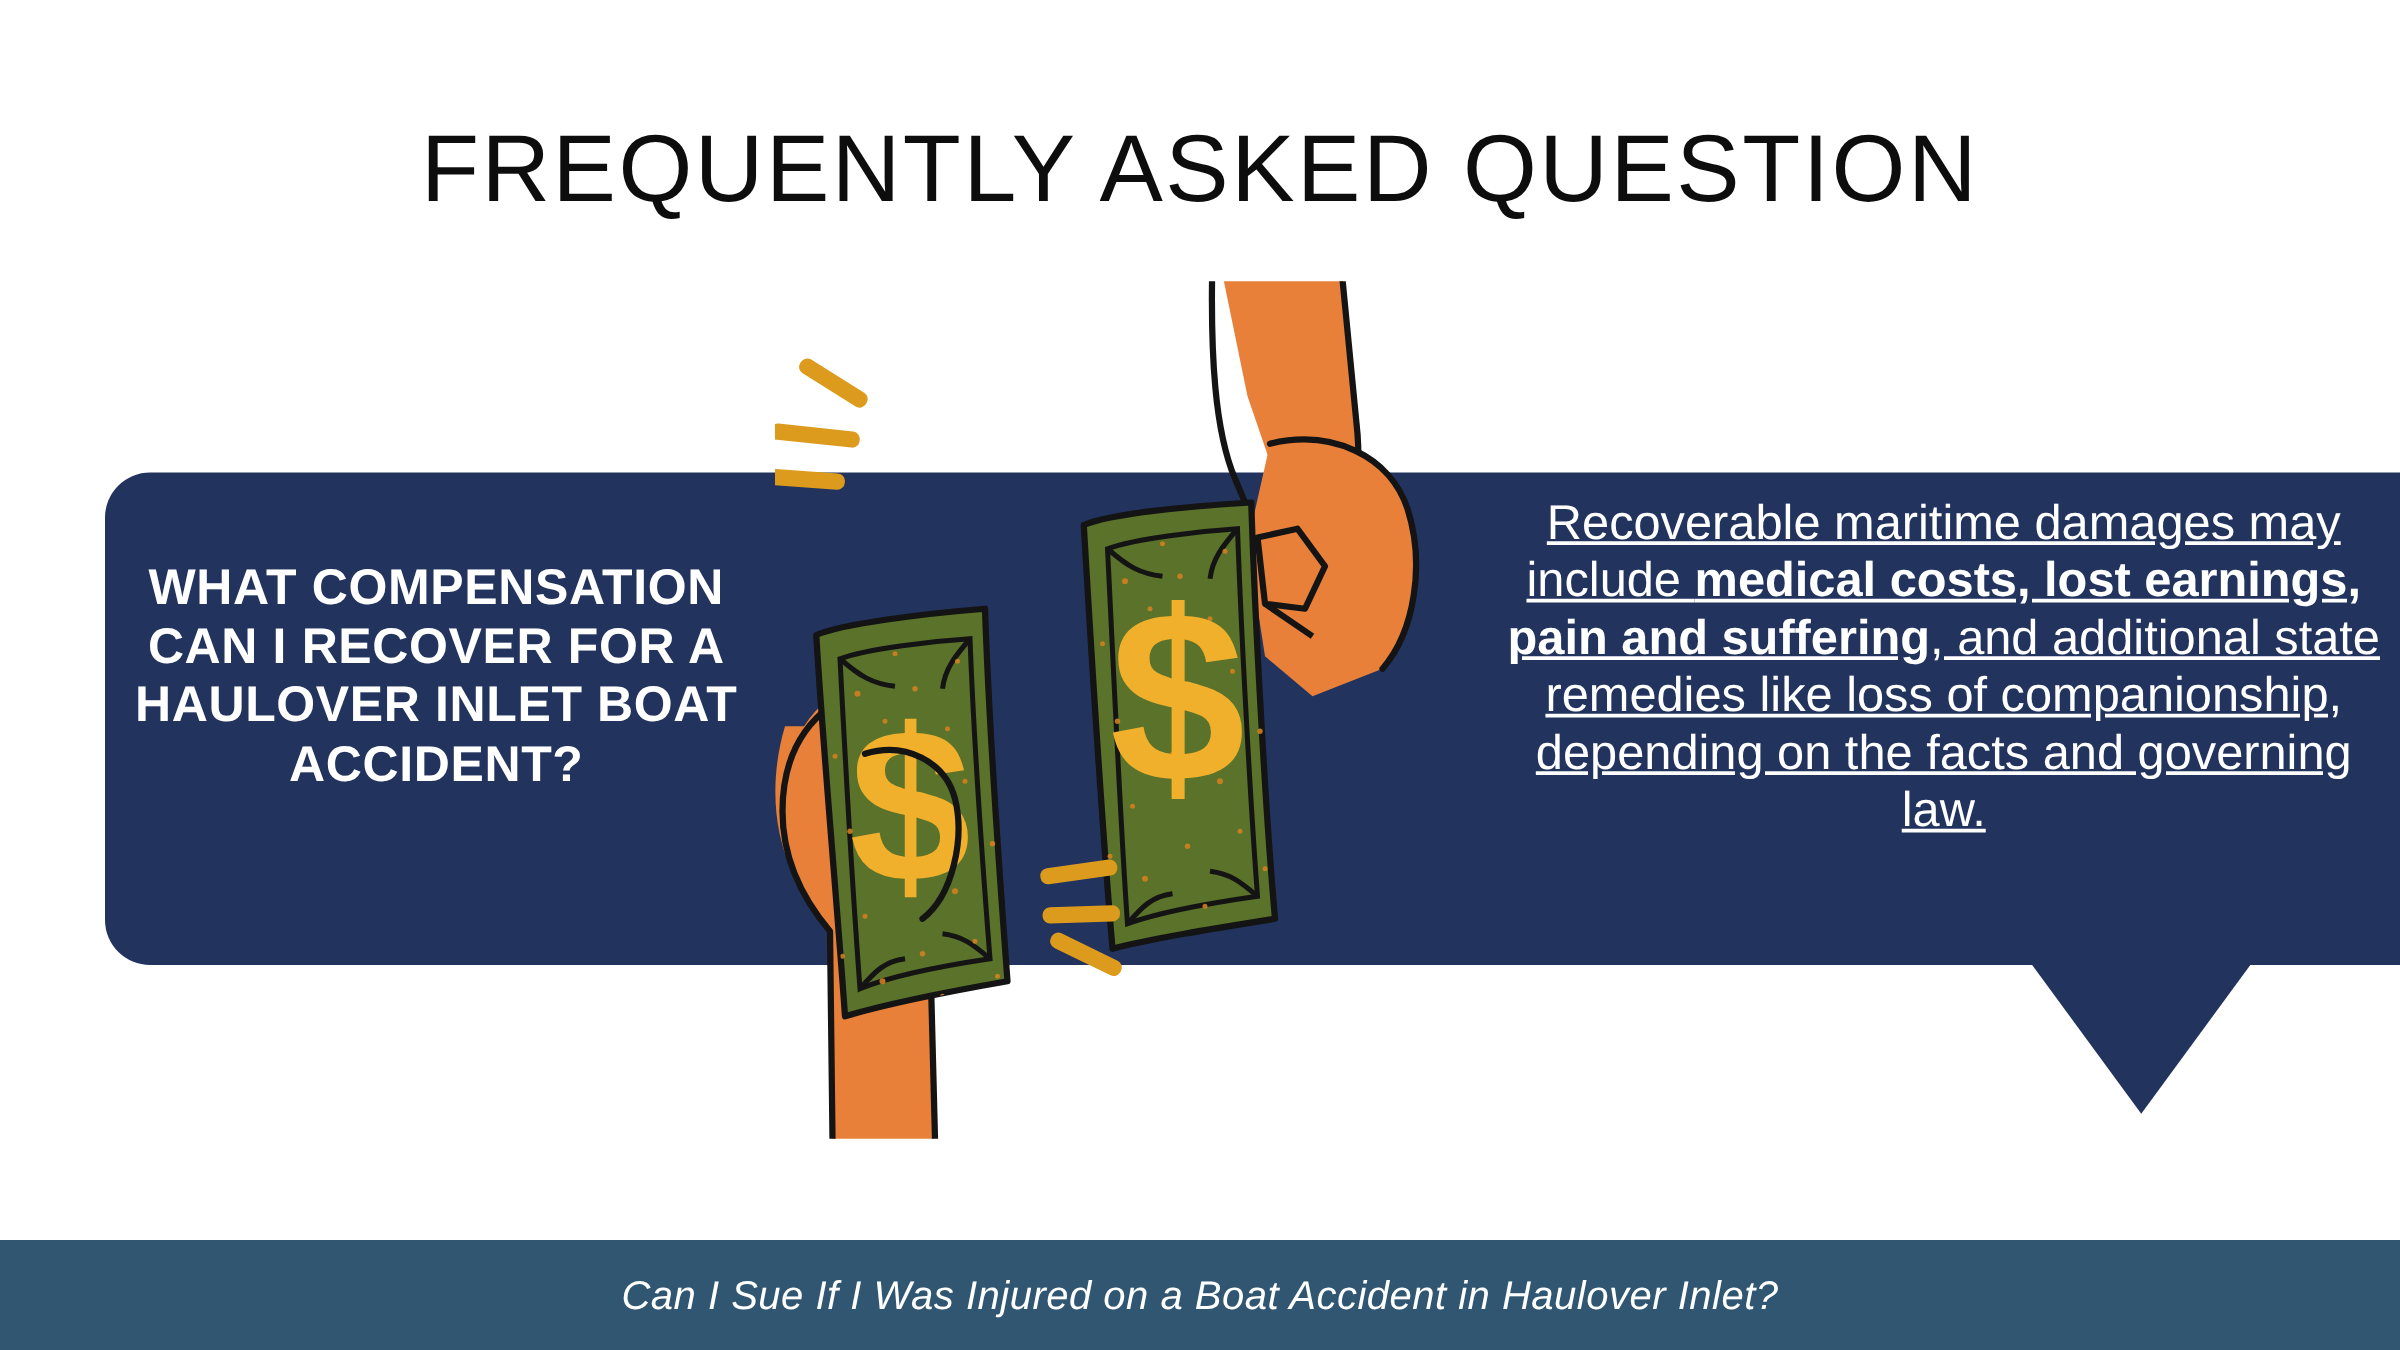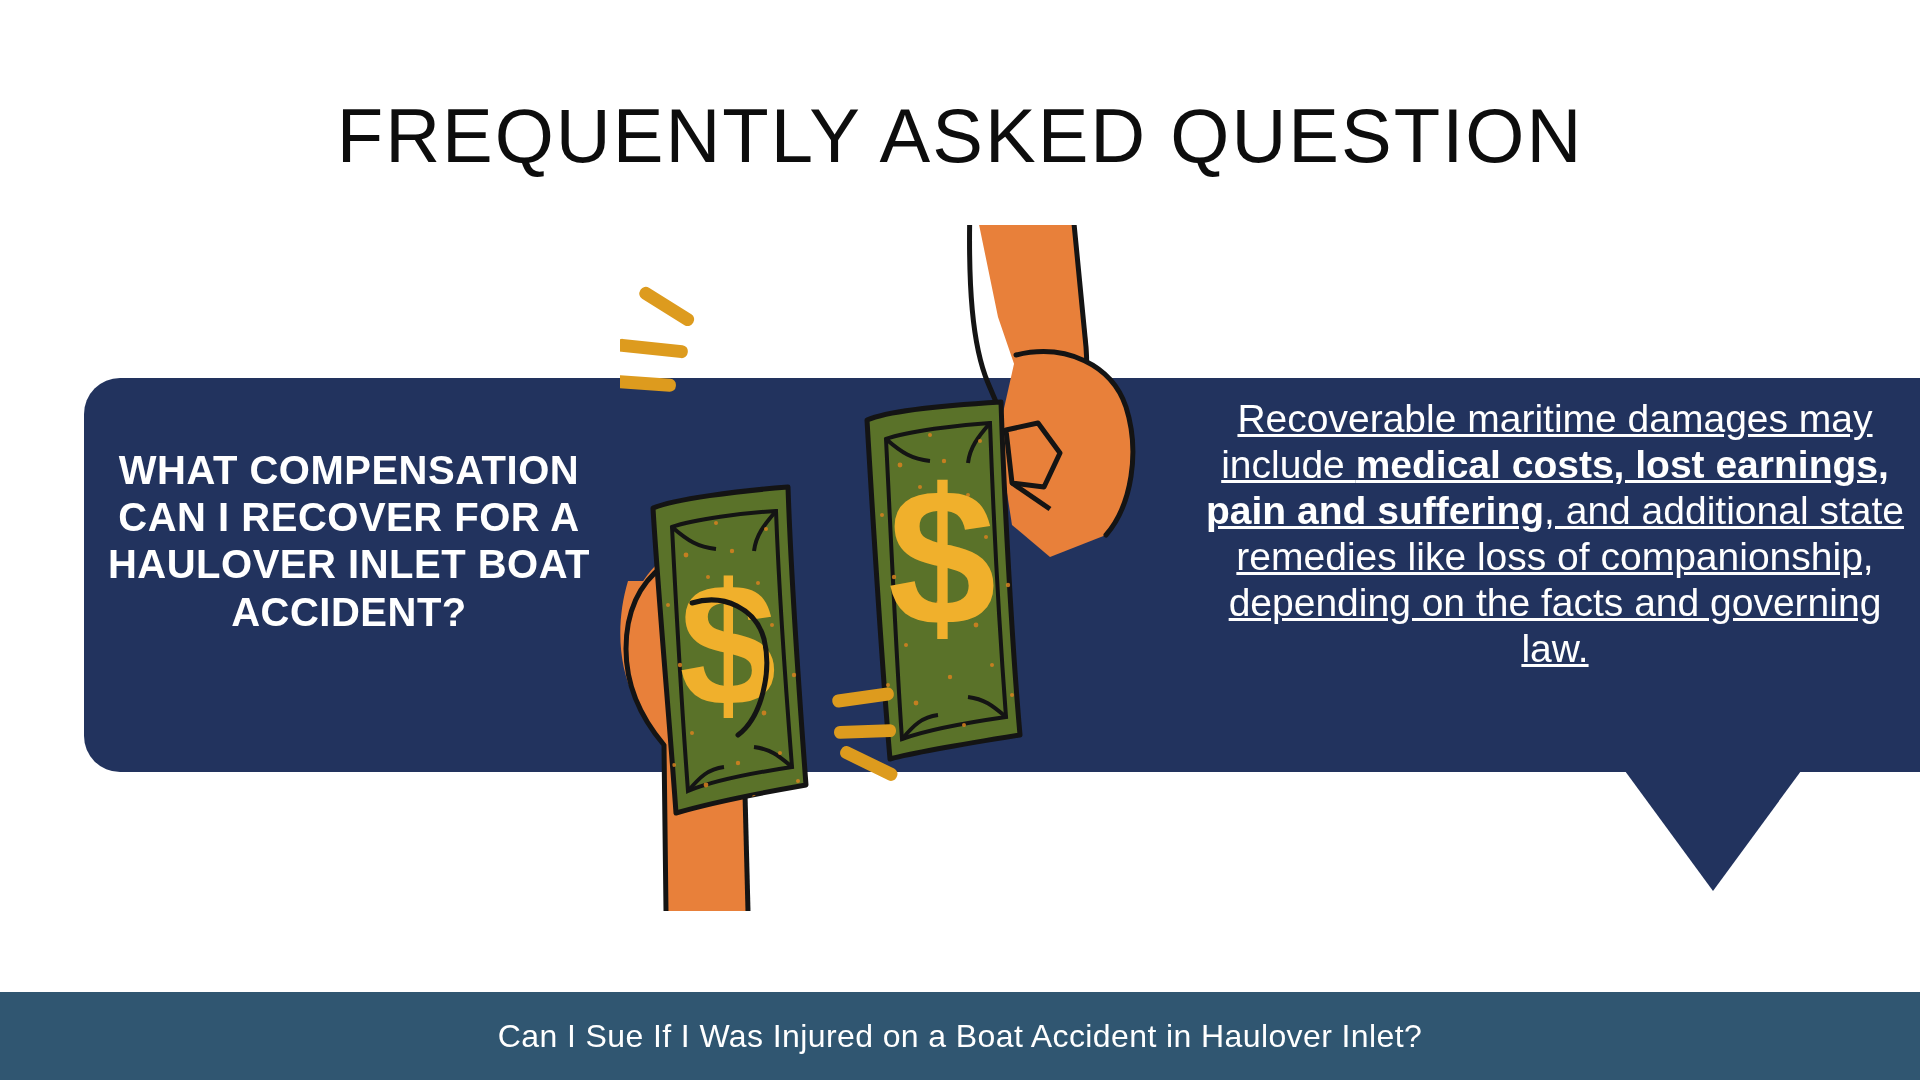--- a/index.html
+++ b/index.html
@@ -95,20 +95,21 @@
     background: #305671;
   }
   #footer-text {
     position: absolute;
     left: 0;
     top: 1018px;
     width: 1920px;
     text-align: center;
     color: #ffffff;
     font-size: 32px;
+    font-style: italic;
     letter-spacing: 0.4px;
   }
 
   
   #illustration {
     position: absolute;
     left: 620px;
     top: 225px;
     width: 560px;
     height: 700px;

